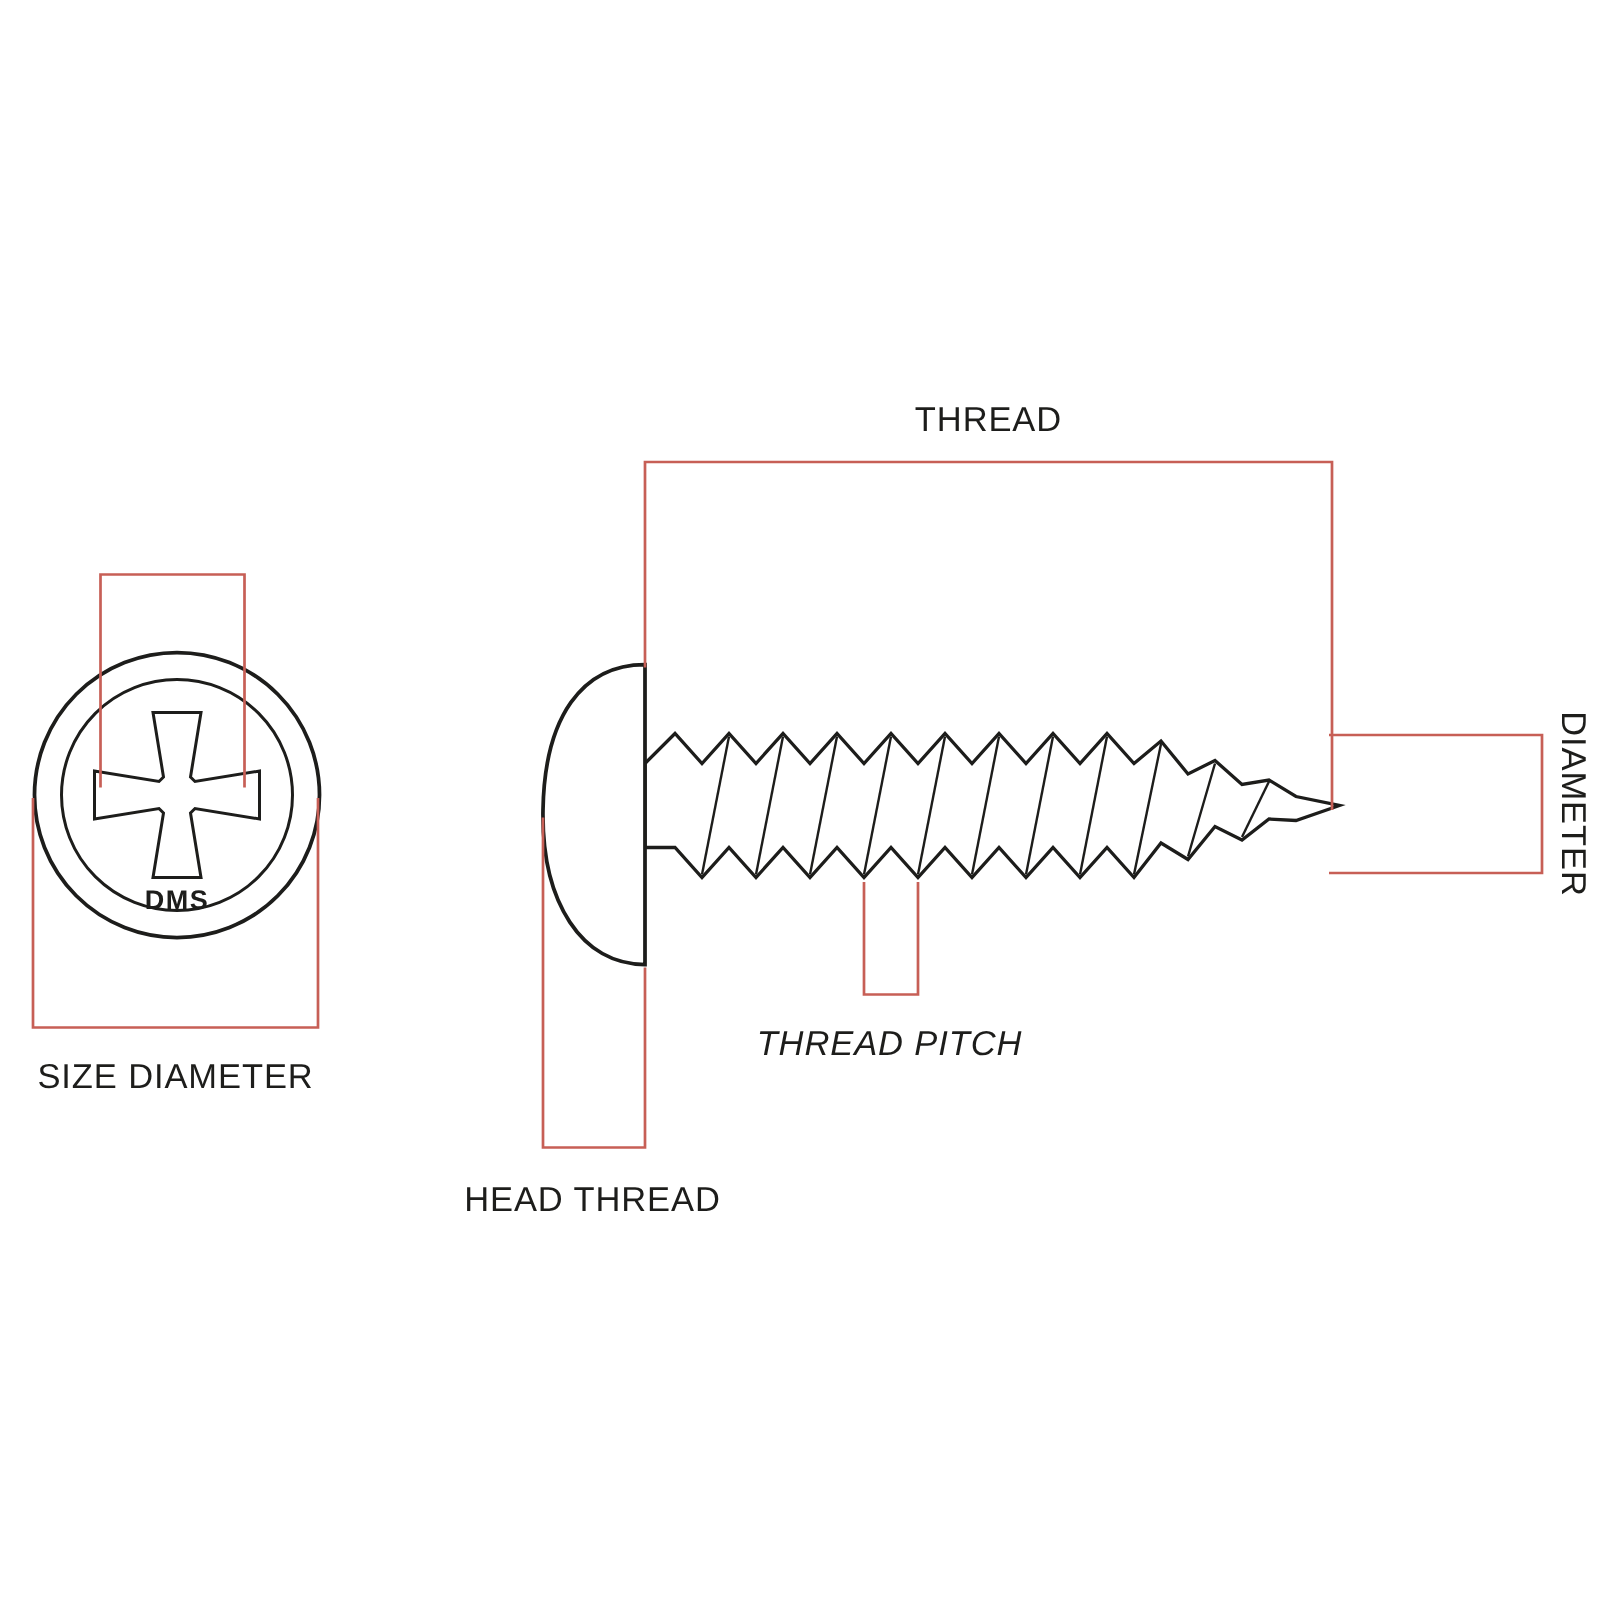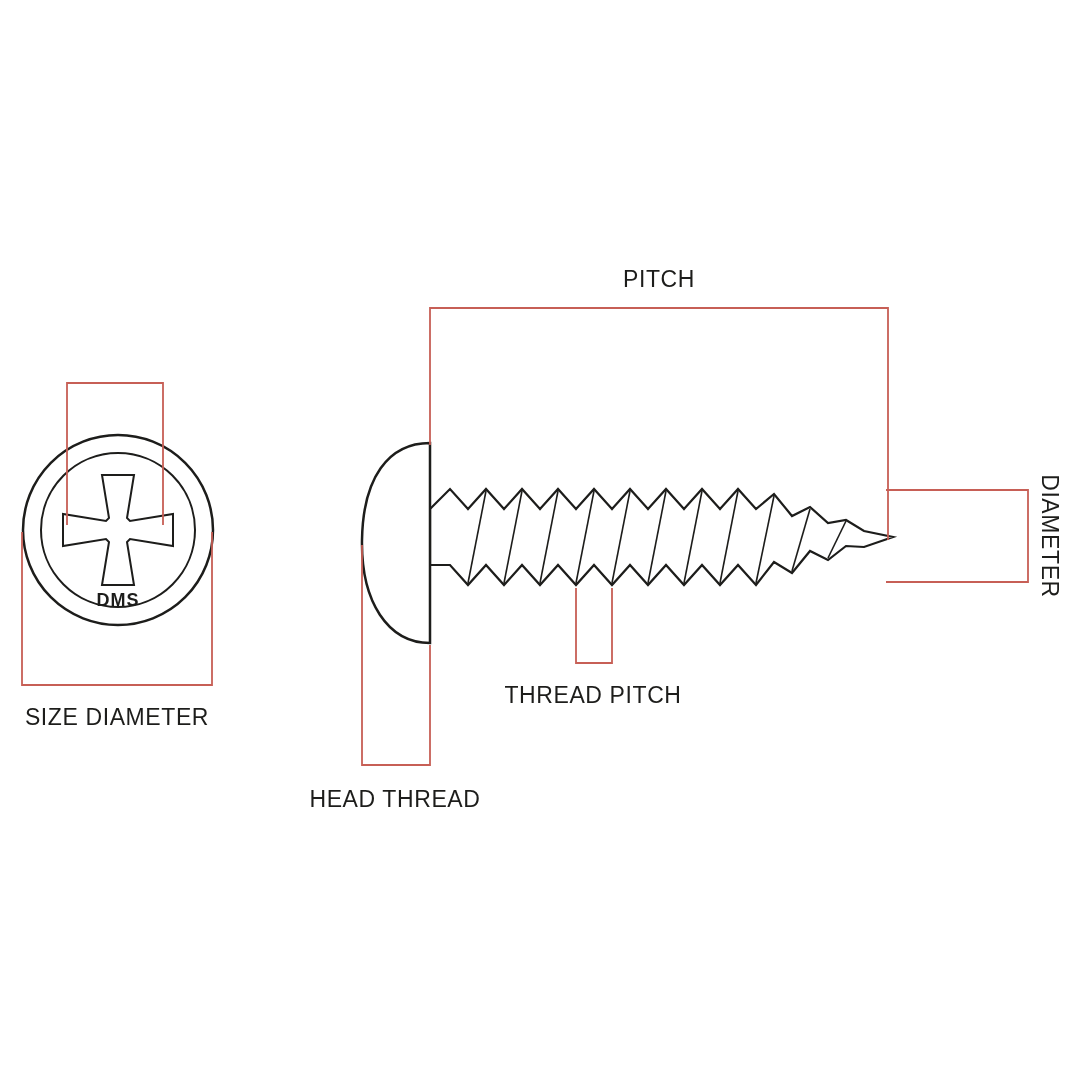--- a/index.html
+++ b/index.html
@@ -93,26 +93,26 @@
     <g>
       <polyline class="dim" points="430,445 430,308 888,308 888,540"></polyline>
       <polyline class="dim" points="67,525 67,383 163,383 163,525"></polyline>
       <polyline class="dim" points="22,532 22,685 212,685 212,532"></polyline>
       <polyline class="dim" points="886,490 1028,490 1028,582 886,582"></polyline>
       <polyline class="dim" points="576,588 576,663 612,663 612,588"></polyline>
       <polyline class="dim" points="362,545 362,765 430,765 430,645"></polyline>
     </g>
   </svg>
 
-  <div class="label" style="left:430px; top:266px; width:458px;">PITCH</div>
+  <div class="label" style="left:430px; top:266px; width:458px;">THREAD</div>
 
 
   <div class="label" style="left:17px; top:704px; width:200px;">SIZE DIAMETER</div>
 
   <div class="label rotated" style="left:1049px; top:536px;">DIAMETER</div>
 
-  <div class="label" style="left:493px; top:682px; width:200px;">THREAD PITCH</div>
+  <div class="label" style="left:493px; top:682px; width:200px;font-style:italic;">THREAD PITCH</div>
 
   <div class="label" style="left:295px; top:786px; width:200px;">HEAD THREAD</div>
 
   <div class="label brand" style="left:68px; top:590px; width:100px;">DMS</div>
 
 </div>
 
 </body></html>

